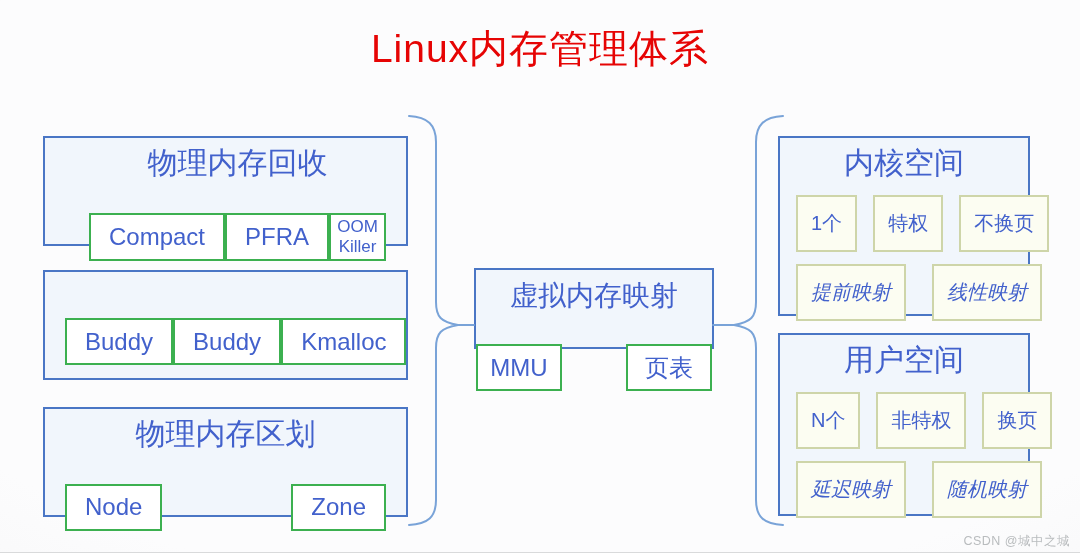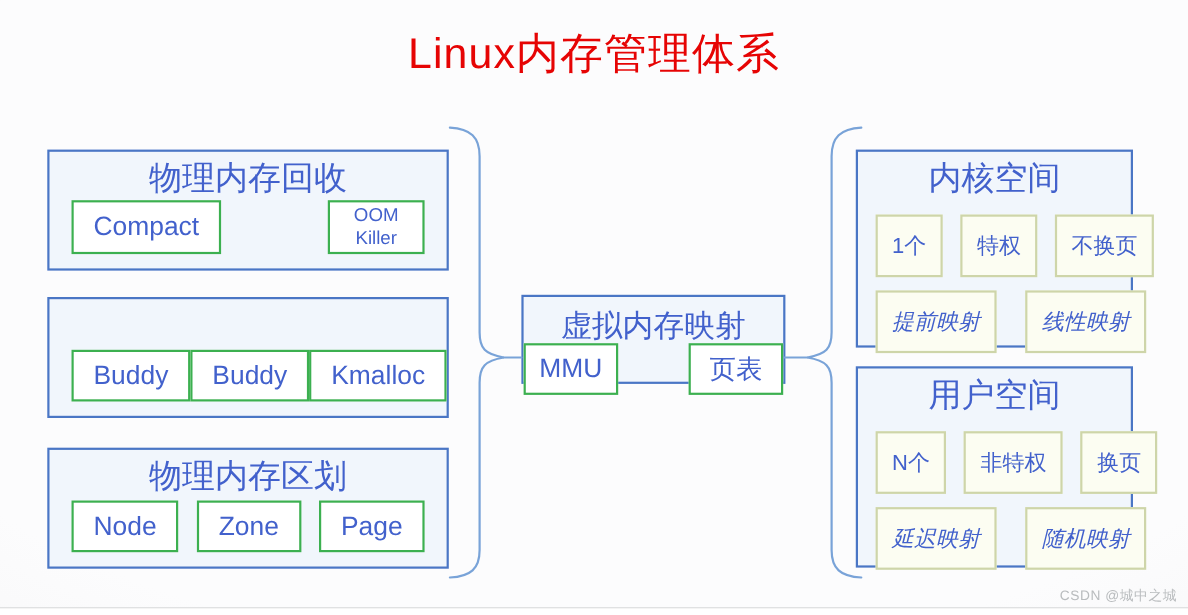--- a/index.html
+++ b/index.html
@@ -17,21 +17,21 @@
     position:absolute;top:22px;left:0;width:100%;
     text-align:center;font-size:39px;color:#e60404;
     font-weight:500;letter-spacing:1px;
   }
   
   .bigbox{
     position:absolute;box-sizing:border-box;
     background:#f1f6fc;border:2px solid #4a76c5;
     display:flex;flex-direction:column;align-items:center;
   }
-  #box-reclaim{left:43px;top:136px;width:365px;height:110px;}
+  #box-reclaim{left:43px;top:136px;width:365px;height:110px;padding-left:24px;}
   #box-alloc  {left:43px;top:270px;width:365px;height:110px;}
   #box-zoning {left:43px;top:407px;width:365px;height:110px;}
   #box-virtual{left:474px;top:268px;width:240px;height:81px;}
   #box-kernel {left:778px;top:136px;width:252px;height:180px;}
   #box-user   {left:778px;top:333px;width:252px;height:183px;}
 
   .group-title{
     color:#4261cc;font-size:30px;margin-top:8px;line-height:1.15;
     white-space:nowrap;
   }
@@ -40,21 +40,21 @@
   
   .items-row{
     display:flex;width:100%;box-sizing:border-box;
     padding:0 20px;justify-content:space-between;align-items:stretch;
     margin-top:auto;margin-bottom:13px;
   }
   .gitem{
     box-sizing:border-box;border:2px solid #3cb050;background:#ffffff;
     color:#4261cc;font-size:24px;
     display:flex;align-items:center;justify-content:center;
-    min-height:47px;padding:4px 18px;text-align:center;
+    min-height:47px;padding:4px 18px;text-align:center;margin-top:32px;
   }
   .gitem.small{font-size:17px;line-height:1.2;padding:2px 6px;width:88px;}
   .items-row.centered{gap:25px;padding:0;}
   .items-row.centered .gitem{width:86px;padding:4px 0;}
 
   
   .krow{
     display:flex;width:100%;box-sizing:border-box;
     padding:0 16px;justify-content:flex-start;gap:16px;
   }
@@ -83,38 +83,38 @@
 <body>
 
 <div id="canvas">
 
   <div class="page-title">Linux内存管理体系</div>
 
   <div class="bigbox" id="box-reclaim">
     <div class="group-title">物理内存回收</div>
     <div class="items-row">
       <div class="gitem">Compact</div>
+      <div class="gitem">PFRA</div>
       <div class="gitem small">OOM Killer</div>
     </div>
   </div>
 
   <div class="bigbox" id="box-alloc">
     <div class="items-row">
       <div class="gitem">Buddy</div>
       <div class="gitem">Buddy</div>
       <div class="gitem">Kmalloc</div>
     </div>
   </div>
 
   <div class="bigbox" id="box-zoning">
     <div class="group-title">物理内存区划</div>
     <div class="items-row">
       <div class="gitem">Node</div>
       <div class="gitem">Zone</div>
-      <div class="gitem">Page</div>
     </div>
   </div>
 
   <div class="bigbox" id="box-virtual">
     <div class="group-title">虚拟内存映射</div>
     <div class="items-row centered">
       <div class="gitem">MMU</div>
       <div class="gitem">页表</div>
     </div>
   </div>

